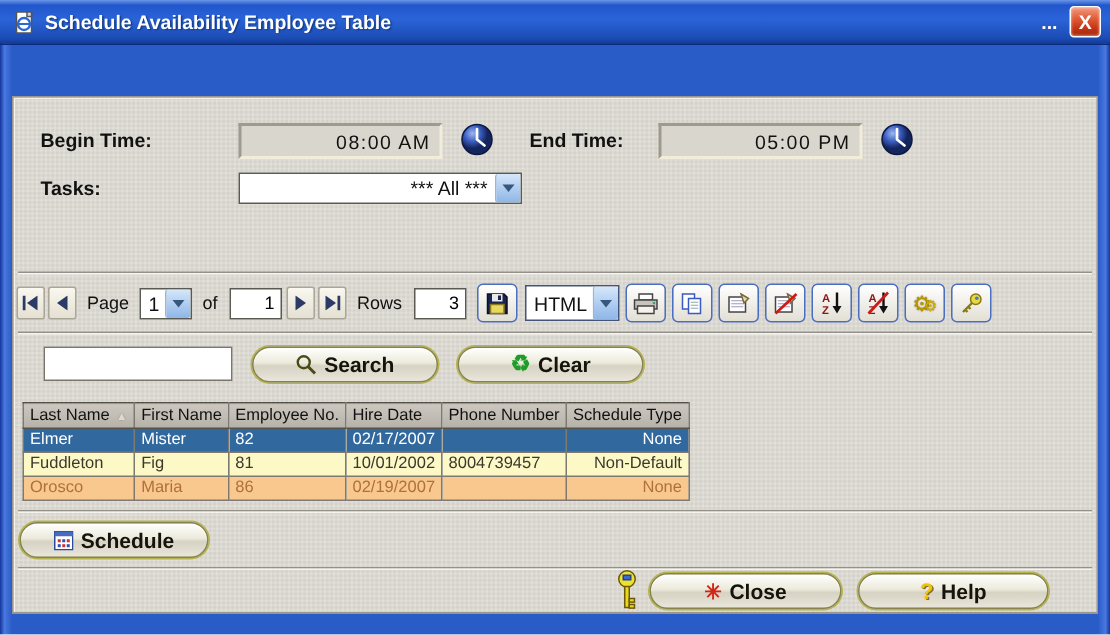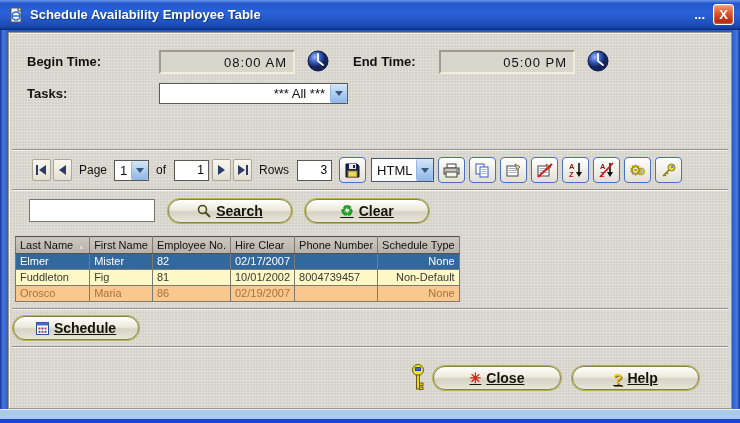--- a/index.html
+++ b/index.html
@@ -3,20 +3,21 @@
 <meta charset="utf-8">
 <style>
   * { box-sizing: border-box; margin: 0; padding: 0; }
   html,body { width:740px; height:423px; }
   body { font-family: "Liberation Sans", sans-serif; }
 
   .window {
     width:740px; height:423px;
     display:flex; flex-direction:column;
     background: linear-gradient(90deg,#16359c 0px,#4878e0 3px,#2a5cc8 8px,#2a5cc8 732px,#4878e0 737px,#16359c 740px);
+    gap: 32px;
   }
 
   
   .titlebar {
     height:30px; flex:0 0 30px;
     display:flex; align-items:center;
     padding:0 6px 0 8px;
     background: linear-gradient(180deg,#6a96e8 0%,#2257cc 12%,#2a63d8 45%,#1c4cb4 88%,#123a96 100%);
     border-bottom:1px solid #0c2a7c;
   }
@@ -82,21 +83,21 @@
   .chev {
     width:17px; height:100%;
     background: linear-gradient(180deg,#d6e7fa 0%,#a9c9ef 60%,#8fb6e6 100%);
     border-left:1px solid #98b6dc; border-radius:2px;
     display:flex; align-items:center; justify-content:center;
   }
   .chev::after { content:""; width:0; height:0; border-left:4px solid transparent; border-right:4px solid transparent; border-top:5px solid #38577c; }
   .tasks-select { width:189px; }
 
   
-  .toolbar-panel { flex:0 0 38px; display:flex; align-items:center; padding-left:23px; }
+  .toolbar-panel { flex:0 0 38px; display:flex; align-items:center; padding-left:2px; }
   .nav-btn {
     width:19px; height:22px; margin-right:2px;
     background: linear-gradient(180deg,#faf8ef,#e4e0d2);
     border:1px solid #aaa69a; border-radius:2px;
     display:flex; align-items:center; justify-content:center;
   }
   .tb-label { font-size:12px; color:#111; margin:0 5px; }
   .page-select { width:35px; height:21px; margin:0 2px; }
   .tb-input { width:35px; height:21px; border:1px solid #5a5a52; background:#fff; font-size:12px; text-align:right; padding-right:4px; margin:0 3px; font-family:"Liberation Sans",sans-serif; }
   .icon-btn {
@@ -115,21 +116,20 @@
   .search-input { width:126px; height:23px; border:1px solid #7a766c; background:#fff; font-size:13px; padding:0 4px; font-family:"Liberation Sans",sans-serif; }
 
   .pill-btn {
     height:24px; border-radius:12px;
     border:1px solid #86844e;
     box-shadow: 0 0 0 1px #b6b24c, inset 0 1px 0 #fff;
     background: linear-gradient(180deg,#ffffff 0%,#eceada 45%,#d6d2c4 55%,#e9e6da 100%);
     display:flex; align-items:center; justify-content:center;
     font-weight:bold; font-size:14px; color:#14140c;
     cursor:default;
-    text-decoration:underline;
   }
   .search-btn { width:124px; margin-left:13px; }
   .clear-btn { width:124px; margin-left:13px; }
   .pill-btn .ico { margin-right:5px; display:inline-flex; align-items:center; }
   .recycle-glyph { color:#1e9e28; font-size:15px; font-weight:bold; line-height:1; }
   .close-glyph { color:#d42414; font-size:14px; line-height:1; }
   .help-glyph { color:#f4c400; font-size:15px; font-weight:bold; line-height:1; text-shadow:1px 1px 0 #807040; }
 
   
   .table-panel { flex:0 0 78px; padding:6px 0 0 6px; }
@@ -338,21 +338,21 @@
       </div>
     </div>
 
     <div class="table-panel">
       <table class="emp">
         <thead>
           <tr>
             <th class="c-last"><span>Last Name</span><span class="sort-tri">▲</span></th>
             <th class="c-first"><span>First Name</span></th>
             <th class="c-emp"><span>Employee No.</span></th>
-            <th class="c-hire"><span>Hire Clear</span></th>
+            <th class="c-hire"><span>Hire Date</span></th>
             <th class="c-phone"><span>Phone Number</span></th>
             <th class="c-type"><span>Schedule Type</span></th>
           </tr>
         </thead>
         <tbody>
           <tr class="sel">
             <td>Elmer</td>
             <td>Mister</td>
             <td>82</td>
             <td>02/17/2007</td>

